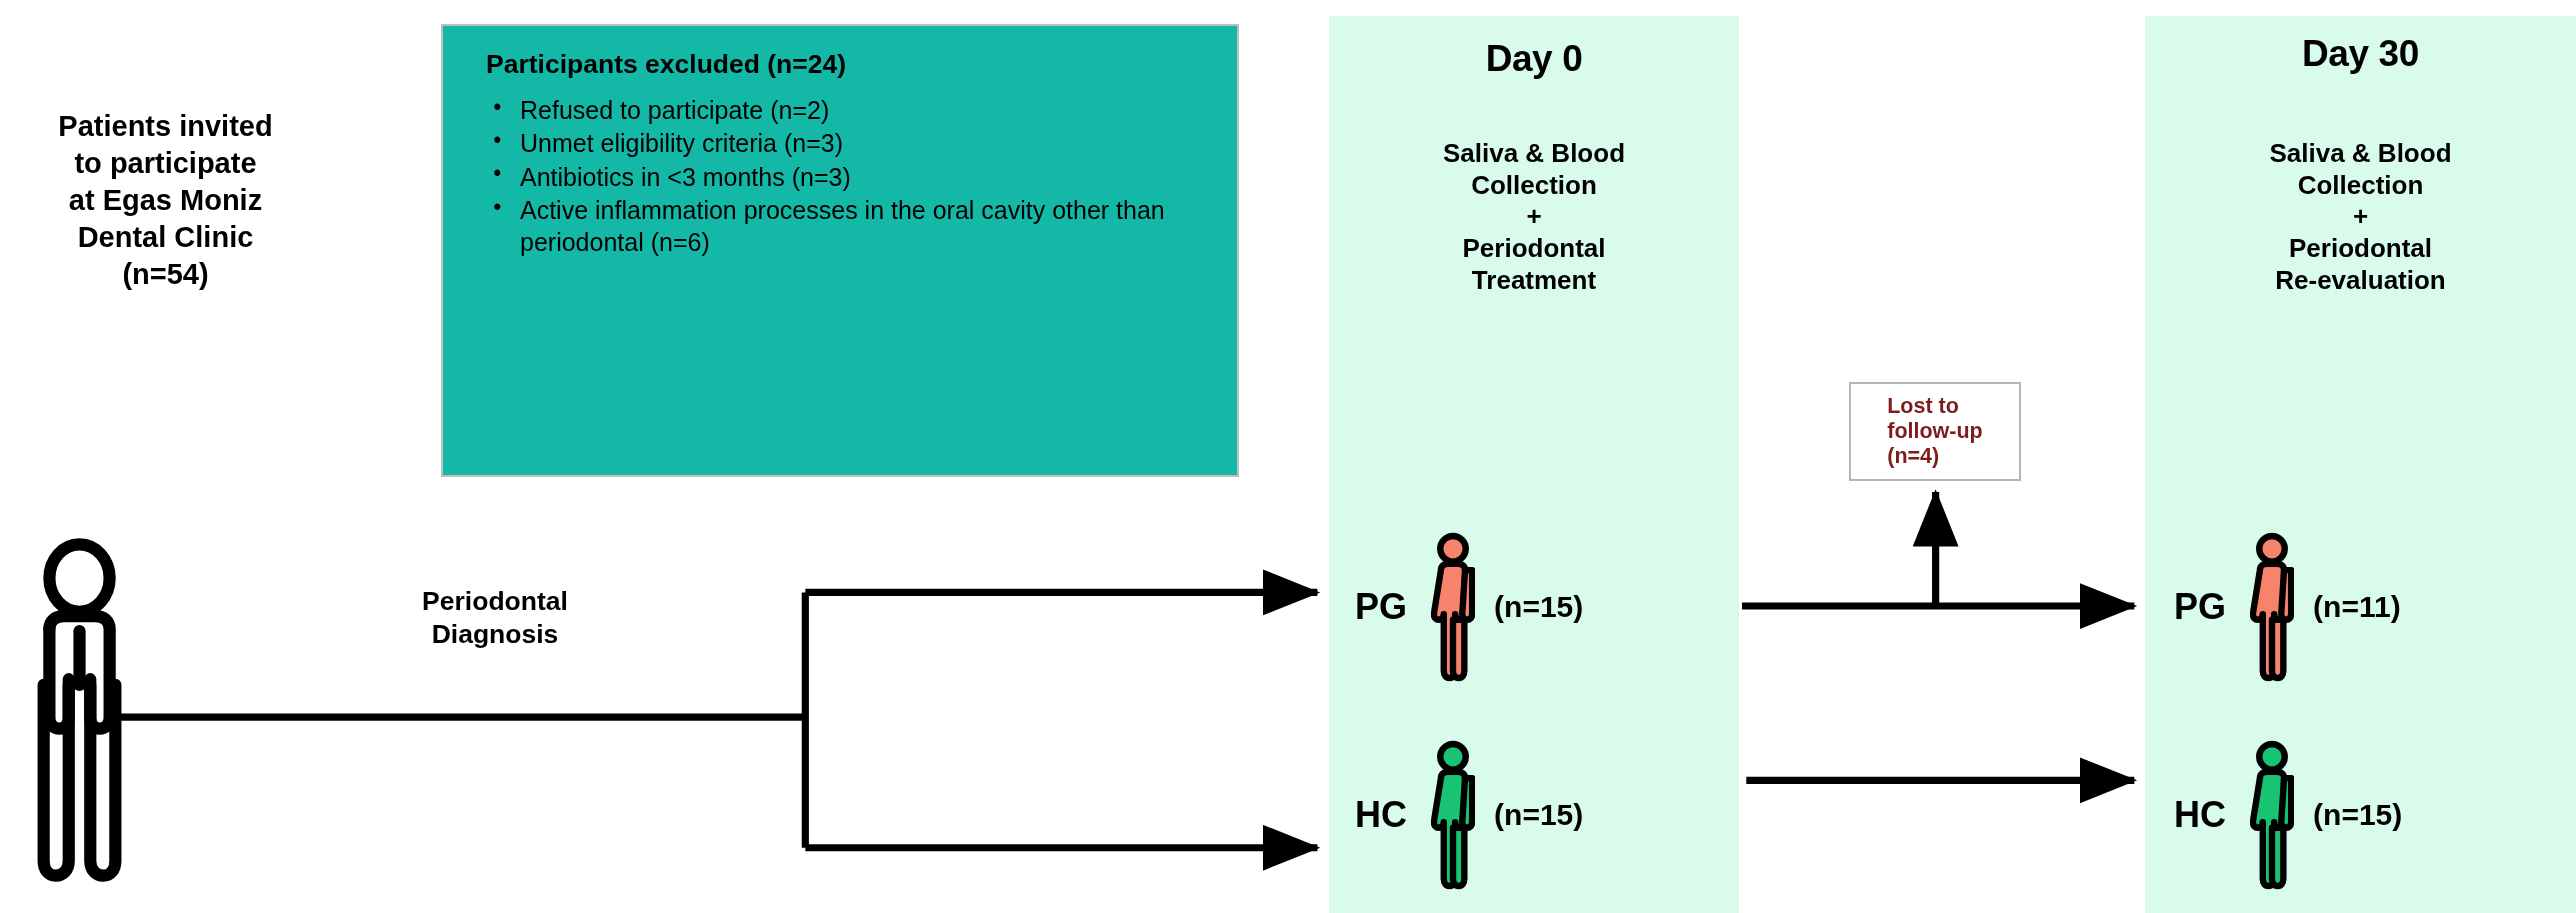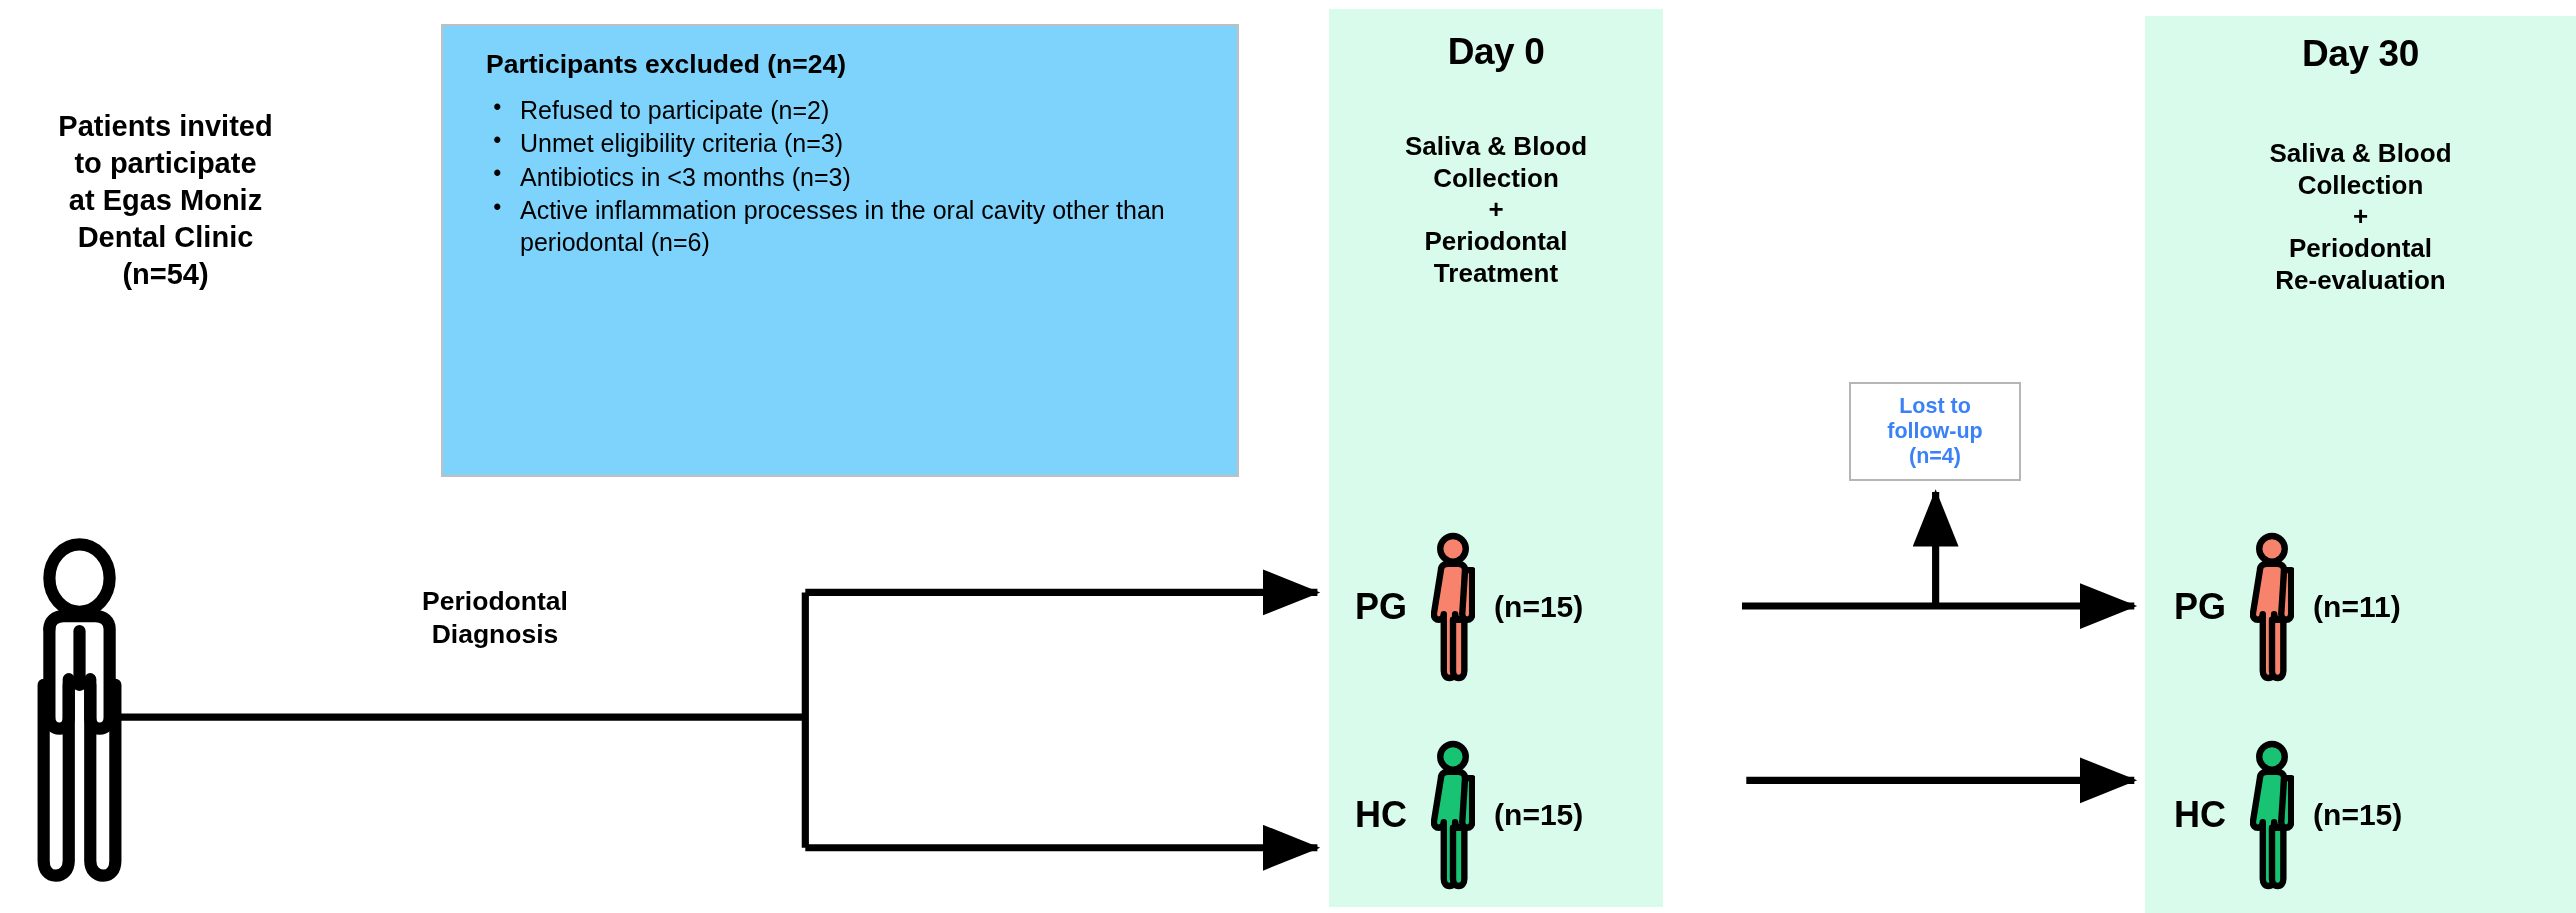--- a/index.html
+++ b/index.html
@@ -11,21 +11,21 @@
     height:913px;
     background:#ffffff;
     overflow:hidden;
   }
 
   
   .day-panel{
     position:absolute;
     background:#d9fbec;
   }
-  #panel-day0{ left:1329px; top:9px; width:334px; height:898px; }
+  #panel-day0{ left:1329px; top:16px; width:410px; height:898px; }
   #panel-day30{ left:2145px; top:16px; width:431px; height:898px; }
 
   .day-title{
     position:absolute;
     left:0; right:0;
     text-align:center;
     font-size:37px;
     font-weight:bold;
     color:#000;
     letter-spacing:-0.4px;
@@ -53,21 +53,21 @@
     color:#000;
     white-space:pre-line;
   }
 
   
   #exclusion-box{
     position:absolute;
     left:441px; top:24px;
     width:798px; height:453px;
     border:2.2px solid #bfbfbf;
-    background:#7dd3fc;
+    background:#14b8a6;
     box-sizing:border-box;
   }
   #exclusion-title{
     position:absolute;
     left:43px; top:23px;
     font-size:26.5px;
     font-weight:bold;
     color:#000;
   }
   #exclusion-list{
@@ -100,25 +100,24 @@
     left:1849px; top:382px;
     width:172px; height:99px;
     border:2.2px solid #b5b5b5;
     background:#ffffff;
     box-sizing:border-box;
     display:flex;
     align-items:center;
     justify-content:center;
   }
   #lost-box .lost-text{
-    text-align:center;
     font-size:21.5px;
     font-weight:bold;
     line-height:1.16;
-    color:#3b82f6;
+    color:#7f1d1d;
     white-space:pre-line;
   }
 
   
   #diagnosis-label{
     position:absolute;
     left:373px; top:585px;
     width:244px;
     text-align:center;
     font-size:26.5px;

